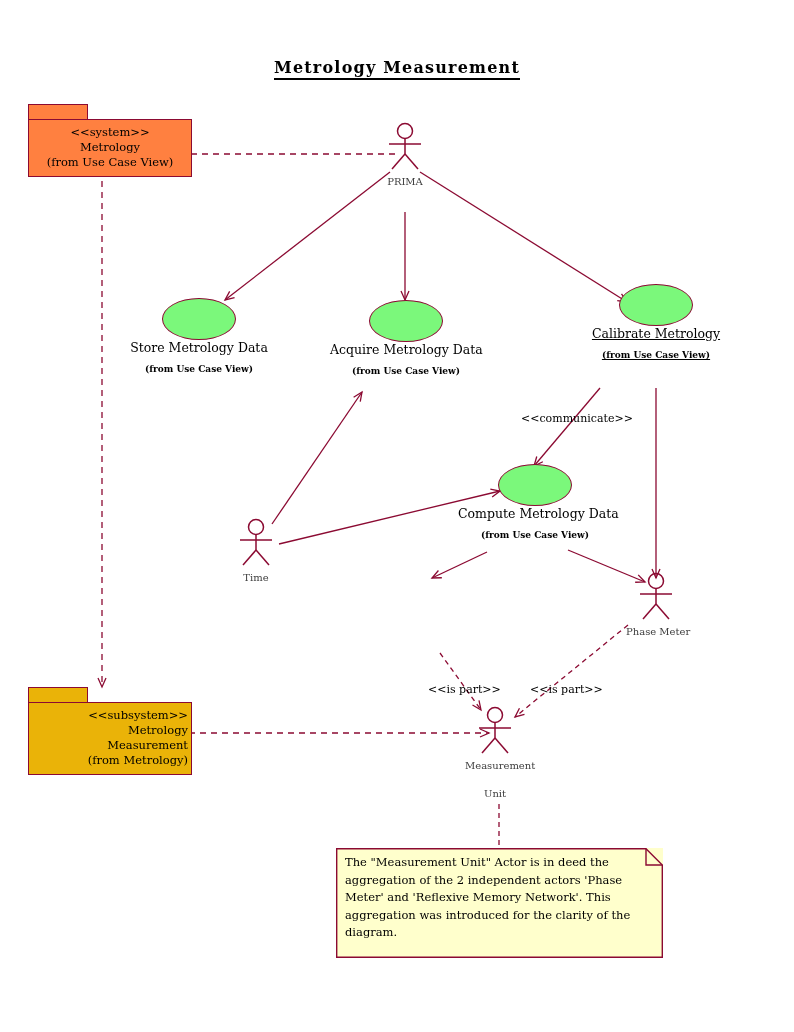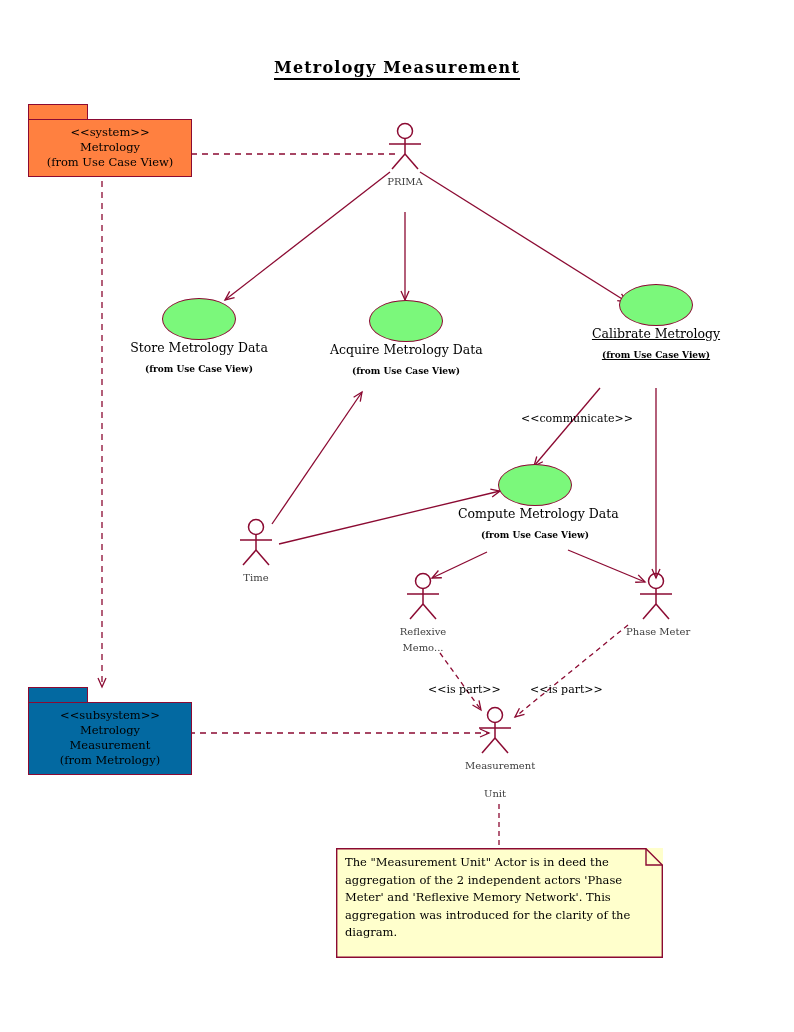--- a/index.html
+++ b/index.html
@@ -69,21 +69,21 @@
     text-align: center;
     padding: 5px 3px 6px 3px;
   }
   .package .line {
     font-size: 11.5px;
     line-height: 15px;
     color: #000000;
     white-space: nowrap;
   }
   .pkg-system .tab, .pkg-system .body { background: #FF8040; }
-  .pkg-subsystem .tab, .pkg-subsystem .body { background: #0369a1; }
+  .pkg-subsystem .tab, .pkg-subsystem .body { background: #eab308; text-align: right; }
 
   
   .usecase {
     position: absolute;
   }
   .usecase .ellipse {
     width: 74px;
     height: 42px;
     border-radius: 50%;
     background: #7BF87B;
@@ -261,31 +261,20 @@
     <svg class="figure" viewBox="0 0 60 48">
       <circle cx="30" cy="9" r="7.5" fill="none" stroke="#8B0A32" stroke-width="1.5"></circle>
       <line x1="30" y1="17" x2="30" y2="32" stroke="#8B0A32" stroke-width="1.5"></line>
       <line x1="14" y1="22" x2="46" y2="22" stroke="#8B0A32" stroke-width="1.5"></line>
       <line x1="30" y1="32" x2="17" y2="47" stroke="#8B0A32" stroke-width="1.5"></line>
       <line x1="30" y1="32" x2="43" y2="47" stroke="#8B0A32" stroke-width="1.5"></line>
     </svg>
     <div class="actor-name">Time</div>
   </div>
 
-  <div class="actor" style="left:393px; top:572px;">
-    <svg class="figure" viewBox="0 0 60 48">
-      <circle cx="30" cy="9" r="7.5" fill="none" stroke="#8B0A32" stroke-width="1.5"></circle>
-      <line x1="30" y1="17" x2="30" y2="32" stroke="#8B0A32" stroke-width="1.5"></line>
-      <line x1="14" y1="22" x2="46" y2="22" stroke="#8B0A32" stroke-width="1.5"></line>
-      <line x1="30" y1="32" x2="17" y2="47" stroke="#8B0A32" stroke-width="1.5"></line>
-      <line x1="30" y1="32" x2="43" y2="47" stroke="#8B0A32" stroke-width="1.5"></line>
-    </svg>
-    <div class="actor-name">Reflexive</div>
-    <div class="actor-name" style="margin-top:0;">Memo...</div>
-  </div>
 
   <div class="actor" style="left:626px; top:572px;">
     <svg class="figure" viewBox="0 0 60 48">
       <circle cx="30" cy="9" r="7.5" fill="none" stroke="#8B0A32" stroke-width="1.5"></circle>
       <line x1="30" y1="17" x2="30" y2="32" stroke="#8B0A32" stroke-width="1.5"></line>
       <line x1="14" y1="22" x2="46" y2="22" stroke="#8B0A32" stroke-width="1.5"></line>
       <line x1="30" y1="32" x2="17" y2="47" stroke="#8B0A32" stroke-width="1.5"></line>
       <line x1="30" y1="32" x2="43" y2="47" stroke="#8B0A32" stroke-width="1.5"></line>
     </svg>
     <div class="actor-name">Phase Meter</div>

